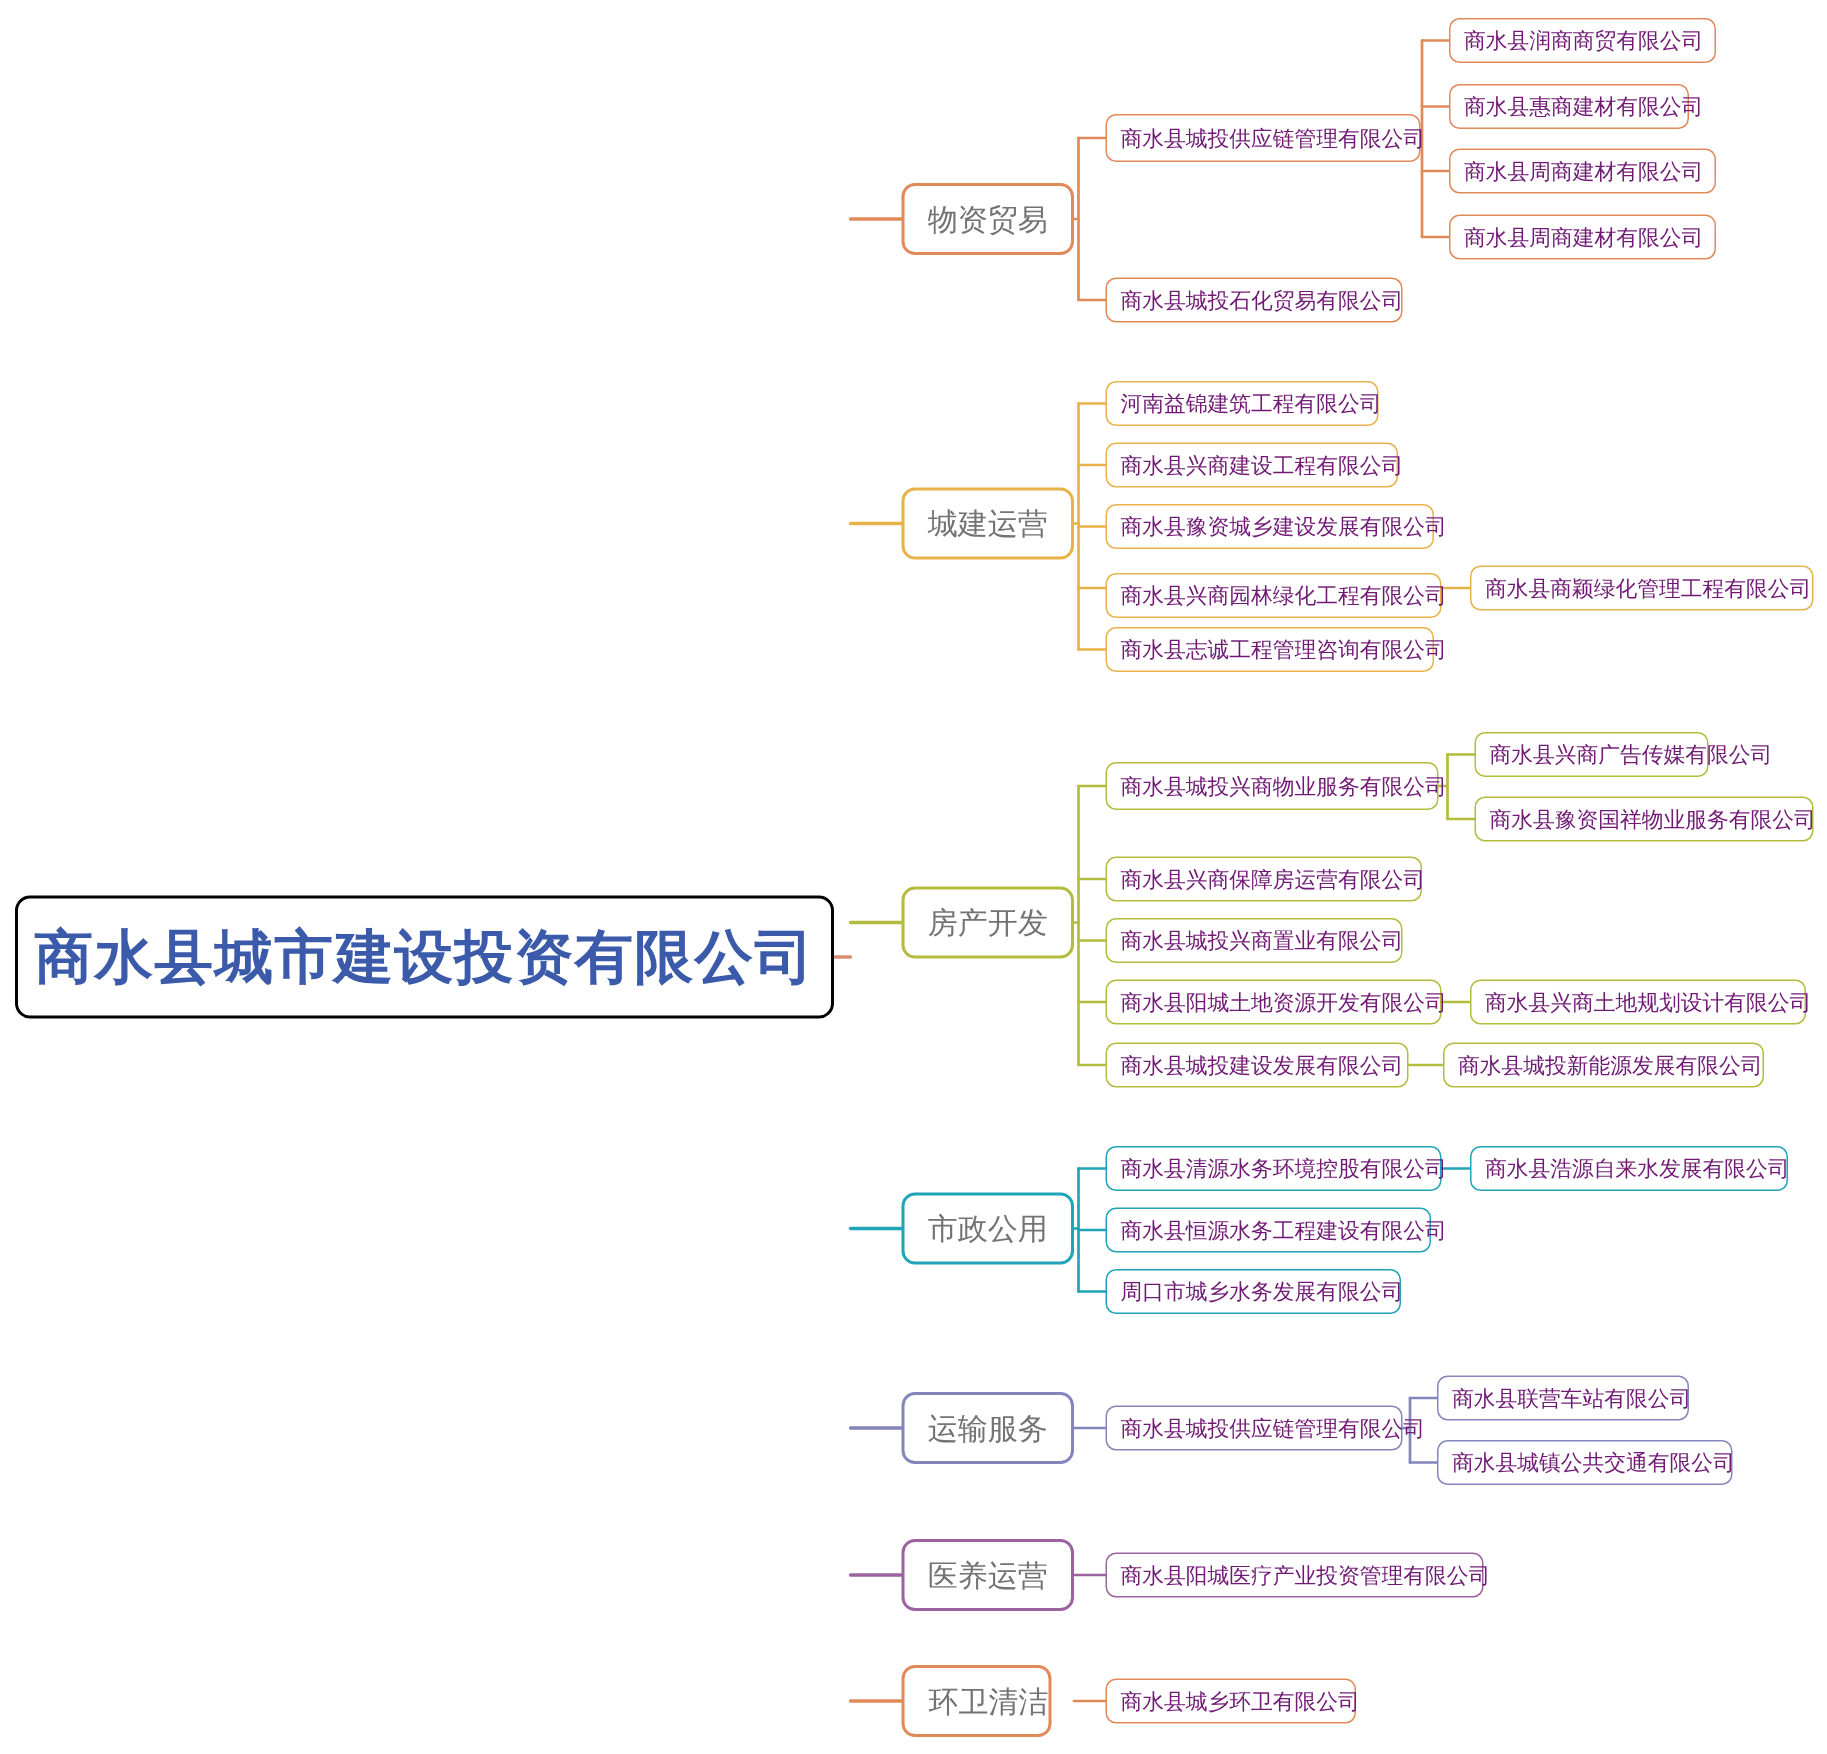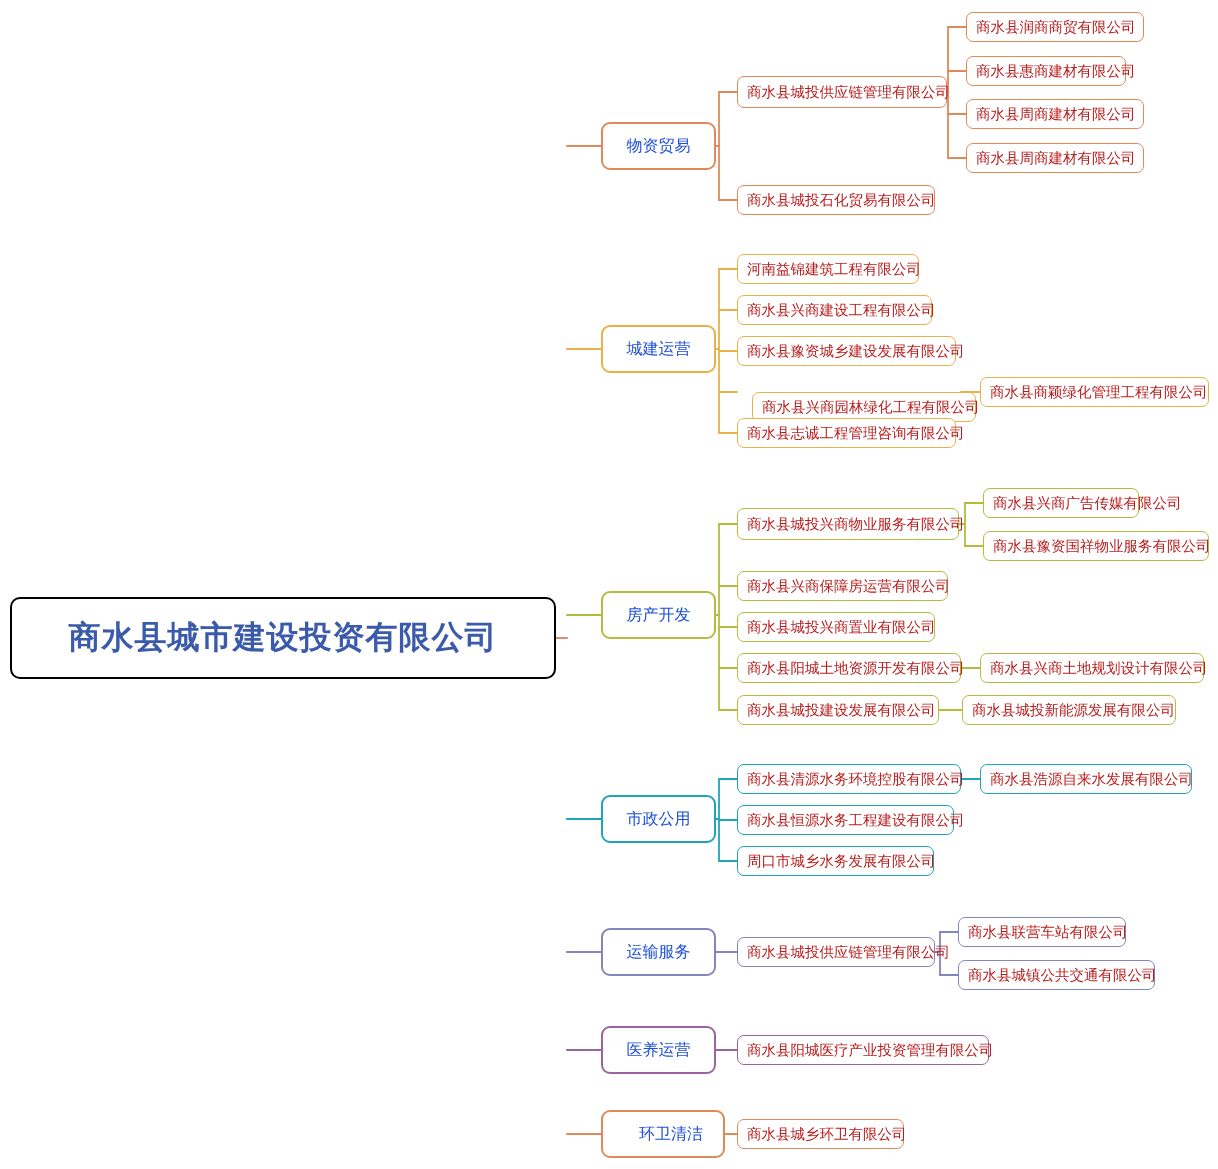--- a/index.html
+++ b/index.html
@@ -34,37 +34,37 @@
     display: flex;
     align-items: center;
     white-space: nowrap;
   }
   .node-root {
     border: 2.5px solid #000000;
     border-radius: 10px;
     justify-content: center;
     color: #3B5BAA;
     font-weight: bold;
-    font-size: 32px;
+    font-size: 39px;
     letter-spacing: 1px;
   }
   .node-branch {
     border-radius: 9px;
     border-width: 2px;
     border-style: solid;
     justify-content: center;
-    color: #1d4ed8;
-    font-size: 16px;
+    color: #737373;
+    font-size: 20px;
   }
   .node-leaf {
     border-radius: 7px;
     border-width: 1.5px;
     border-style: solid;
     justify-content: flex-start;
-    color: #b91c1c;
+    color: #701a75;
     font-size: 14.5px;
     padding: 0 9px;
   }
 </style>
 </head>
 <body>
 
 <div id="mindmap-root">
 
   <svg id="connectors" viewBox="0 0 1218 1169" xmlns="http://www.w3.org/2000/svg">
@@ -144,21 +144,21 @@
       <div class="node node-leaf" style="left: 737px; top: 76px; width: 210px; height: 32px; border-color: rgb(224, 138, 90);">商水县城投供应链管理有限公司</div>
       <div class="node node-leaf" style="left: 966px; top: 12px; width: 178px; height: 30px; border-color: rgb(224, 138, 90);">商水县润商商贸有限公司</div>
       <div class="node node-leaf" style="left: 966px; top: 56px; width: 160px; height: 30px; border-color: rgb(224, 138, 90);">商水县惠商建材有限公司</div>
       <div class="node node-leaf" style="left: 966px; top: 99px; width: 178px; height: 30px; border-color: rgb(224, 138, 90);">商水县周商建材有限公司</div>
       <div class="node node-leaf" style="left: 966px; top: 143px; width: 178px; height: 30px; border-color: rgb(224, 138, 90);">商水县周商建材有限公司</div>
       <div class="node node-leaf" style="left: 737px; top: 185px; width: 198px; height: 30px; border-color: rgb(224, 138, 90); font-family: Liberation Mono, monospace;">商水县城投石化贸易有限公司</div>
       <div class="node node-branch" style="left: 601px; top: 325px; width: 115px; height: 48px; border-color: rgb(232, 178, 74);">城建运营</div>
       <div class="node node-leaf" style="left: 737px; top: 254px; width: 182px; height: 30px; border-color: rgb(232, 178, 74);">河南益锦建筑工程有限公司</div>
       <div class="node node-leaf" style="left: 737px; top: 295px; width: 195px; height: 30px; border-color: rgb(232, 178, 74);">商水县兴商建设工程有限公司</div>
       <div class="node node-leaf" style="left: 737px; top: 336px; width: 219px; height: 30px; border-color: rgb(232, 178, 74);">商水县豫资城乡建设发展有限公司</div>
-      <div class="node node-leaf" style="left: 737px; top: 392px; width: 224px; height: 30px; border-color: rgb(232, 178, 74); margin-left: 15px;">商水县兴商园林绿化工程有限公司</div>
+      <div class="node node-leaf" style="left: 737px; top: 382px; width: 224px; height: 30px; border-color: rgb(232, 178, 74);">商水县兴商园林绿化工程有限公司</div>
       <div class="node node-leaf" style="left: 980px; top: 377px; width: 229px; height: 30px; border-color: rgb(232, 178, 74);">商水县商颖绿化管理工程有限公司</div>
       <div class="node node-leaf" style="left: 737px; top: 418px; width: 219px; height: 30px; border-color: rgb(232, 178, 74);">商水县志诚工程管理咨询有限公司</div>
       <div class="node node-branch" style="left: 601px; top: 591px; width: 115px; height: 48px; border-color: rgb(180, 188, 62);">房产开发</div>
       <div class="node node-leaf" style="left: 737px; top: 508px; width: 222px; height: 32px; border-color: rgb(180, 188, 62);">商水县城投兴商物业服务有限公司</div>
       <div class="node node-leaf" style="left: 983px; top: 488px; width: 156px; height: 30px; border-color: rgb(180, 188, 62);">商水县兴商广告传媒有限公司</div>
       <div class="node node-leaf" style="left: 983px; top: 531px; width: 226px; height: 30px; border-color: rgb(180, 188, 62);">商水县豫资国祥物业服务有限公司</div>
       <div class="node node-leaf" style="left: 737px; top: 571px; width: 211px; height: 30px; border-color: rgb(180, 188, 62);">商水县兴商保障房运营有限公司</div>
       <div class="node node-leaf" style="left: 737px; top: 612px; width: 198px; height: 30px; border-color: rgb(180, 188, 62);">商水县城投兴商置业有限公司</div>
       <div class="node node-leaf" style="left: 737px; top: 653px; width: 224px; height: 30px; border-color: rgb(180, 188, 62);">商水县阳城土地资源开发有限公司</div>
       <div class="node node-leaf" style="left: 980px; top: 653px; width: 224px; height: 30px; border-color: rgb(180, 188, 62);">商水县兴商土地规划设计有限公司</div>
@@ -168,17 +168,17 @@
       <div class="node node-leaf" style="left: 737px; top: 764px; width: 224px; height: 30px; border-color: rgb(32, 164, 184);">商水县清源水务环境控股有限公司</div>
       <div class="node node-leaf" style="left: 980px; top: 764px; width: 212px; height: 30px; border-color: rgb(32, 164, 184);">商水县浩源自来水发展有限公司</div>
       <div class="node node-leaf" style="left: 737px; top: 805px; width: 217px; height: 30px; border-color: rgb(32, 164, 184);">商水县恒源水务工程建设有限公司</div>
       <div class="node node-leaf" style="left: 737px; top: 846px; width: 197px; height: 30px; border-color: rgb(32, 164, 184);">周口市城乡水务发展有限公司</div>
       <div class="node node-branch" style="left: 601px; top: 928px; width: 115px; height: 48px; border-color: rgb(131, 133, 187);">运输服务</div>
       <div class="node node-leaf" style="left: 737px; top: 937px; width: 198px; height: 30px; border-color: rgb(131, 133, 187);">商水县城投供应链管理有限公司</div>
       <div class="node node-leaf" style="left: 958px; top: 917px; width: 168px; height: 30px; border-color: rgb(131, 133, 187);">商水县联营车站有限公司</div>
       <div class="node node-leaf" style="left: 958px; top: 960px; width: 197px; height: 30px; border-color: rgb(131, 133, 187);">商水县城镇公共交通有限公司</div>
       <div class="node node-branch" style="left: 601px; top: 1026px; width: 115px; height: 48px; border-color: rgb(155, 100, 160);">医养运营</div>
       <div class="node node-leaf" style="left: 737px; top: 1035px; width: 252px; height: 30px; border-color: rgb(155, 100, 160);">商水县阳城医疗产业投资管理有限公司</div>
-      <div class="node node-branch" style="left: 601px; top: 1110px; width: 124px; height: 48px; border-color: rgb(224, 138, 90); padding-left: 16px;">环卫清洁</div>
+      <div class="node node-branch" style="left: 601px; top: 1110px; width: 100px; height: 48px; border-color: rgb(224, 138, 90); padding-left: 16px;">环卫清洁</div>
       <div class="node node-leaf" style="left: 737px; top: 1119px; width: 167px; height: 30px; border-color: rgb(224, 138, 90);">商水县城乡环卫有限公司</div>
     </div>
 
 </div>
 
 </body></html>

